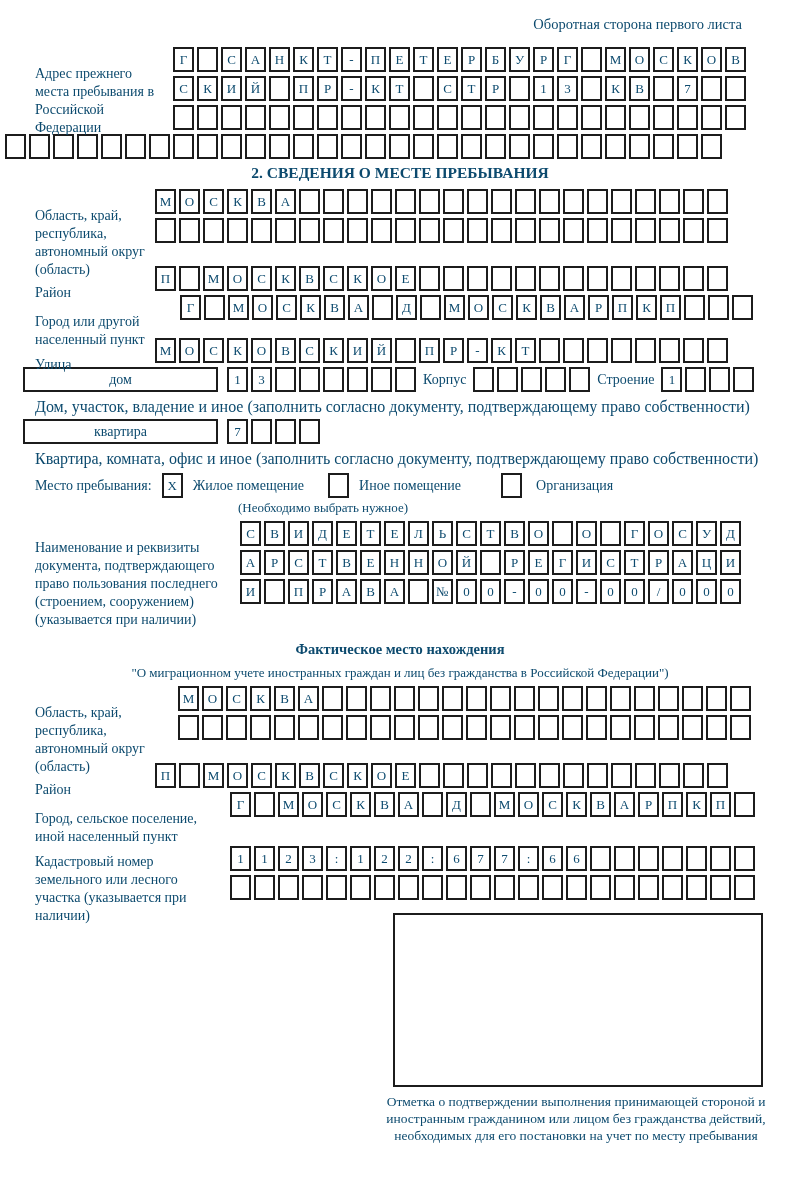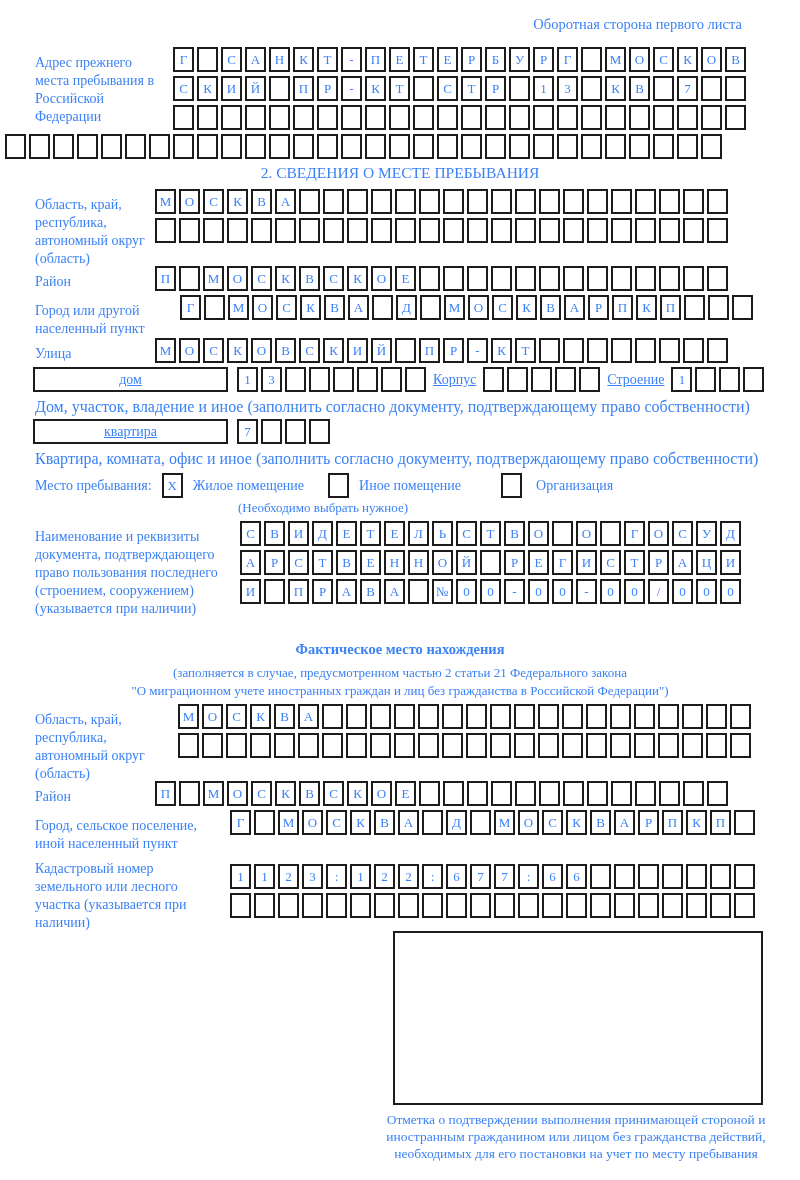--- a/index.html
+++ b/index.html
@@ -2,21 +2,21 @@
 <html><head>
 <meta charset="utf-8">
 <style>
   html,body{margin:0;padding:0;background:#ffffff;}
   .page{
     position:relative;
     width:800px;height:1180px;
     margin:0 auto;
     overflow:hidden;
     background:#fff;
-    color:#3b82f6;
+    color:#0c4a6e;
     font-family:"Liberation Serif","DejaVu Serif",serif;
   }
   .header-note{
     padding:16px 58px 0 0;
     text-align:right;
     font-size:14.5px;
   }
   
   .boxrow{white-space:nowrap;height:25px;margin-bottom:4px;}
   .cell{
@@ -26,21 +26,21 @@
     margin-right:3px;
     text-align:center;
     font-size:13px;line-height:21px;
     font-family:"Liberation Serif","DejaVu Serif",serif;
     vertical-align:top;
     background:#fff;
     overflow:hidden;
   }
   .field{position:relative;margin-bottom:3px;}
   .flabel{
-    position:absolute;left:35px;top:7px;
+    position:absolute;left:35px;top:18px;
     font-size:14px;line-height:18px;
   }
   .w120{width:124px;} .w130{width:134px;} .w175{width:178px;} .w200{width:200px;}
   .rows{display:block;}
   .ml5{margin-left:5px;}
   .ml155{margin-left:155px;}
   .ml173{margin-left:173px;}
   .ml178{margin-left:178px;}
   .ml180{margin-left:180px;}
   .ml230{margin-left:230px;}
@@ -50,31 +50,31 @@
     font-size:13px;line-height:17px;
     text-align:center;
     margin:1px 0 3px 0;
   }
   .caption-left{
     font-size:16px;line-height:17px;
     margin:0 0 4px 35px;
   }
   .sec-title{
     text-align:center;
-    font-weight:normal;
+    font-weight:bold;
     font-size:15.5px;
     margin:5px 0 7px 0;
   }
   .sub-title{
     text-align:center;
     font-weight:bold;
     font-size:14.5px;
     margin:10px 0 6px 0;
   }
-  .house-row{display:flex;align-items:flex-start;margin:2px 0 2px 33px;text-decoration:underline;}
+  .house-row{display:flex;align-items:flex-start;margin:2px 0 2px 23px;}
   .bigbox{
     width:191px;height:21px;
     border:2px solid #1c1c1c;
     text-align:center;
     font-size:14px;line-height:21px;
     margin-right:9px;
     flex:0 0 auto;
   }
   .inline-label{font-size:14px;line-height:25px;margin:0 7px 0 4px;flex:0 0 auto;}
   .stay-row{display:flex;align-items:center;margin:6px 0 2px 35px;font-size:14px;}
@@ -180,21 +180,20 @@
   <div class="field mh108">
     <div class="flabel w200">Наименование и реквизиты документа, подтверждающего право пользования последнего (строением, сооружением) (указывается при наличии)</div>
     <div class="rows">
       <div class="boxrow ml240"><span class="cell">С</span><span class="cell">В</span><span class="cell">И</span><span class="cell">Д</span><span class="cell">Е</span><span class="cell">Т</span><span class="cell">Е</span><span class="cell">Л</span><span class="cell">Ь</span><span class="cell">С</span><span class="cell">Т</span><span class="cell">В</span><span class="cell">О</span><span class="cell"></span><span class="cell">О</span><span class="cell"></span><span class="cell">Г</span><span class="cell">О</span><span class="cell">С</span><span class="cell">У</span><span class="cell">Д</span></div>
       <div class="boxrow ml240"><span class="cell">А</span><span class="cell">Р</span><span class="cell">С</span><span class="cell">Т</span><span class="cell">В</span><span class="cell">Е</span><span class="cell">Н</span><span class="cell">Н</span><span class="cell">О</span><span class="cell">Й</span><span class="cell"></span><span class="cell">Р</span><span class="cell">Е</span><span class="cell">Г</span><span class="cell">И</span><span class="cell">С</span><span class="cell">Т</span><span class="cell">Р</span><span class="cell">А</span><span class="cell">Ц</span><span class="cell">И</span></div>
       <div class="boxrow ml240"><span class="cell">И</span><span class="cell"></span><span class="cell">П</span><span class="cell">Р</span><span class="cell">А</span><span class="cell">В</span><span class="cell">А</span><span class="cell"></span><span class="cell">№</span><span class="cell">0</span><span class="cell">0</span><span class="cell">-</span><span class="cell">0</span><span class="cell">0</span><span class="cell">-</span><span class="cell">0</span><span class="cell">0</span><span class="cell">/</span><span class="cell">0</span><span class="cell">0</span><span class="cell">0</span></div>
     </div>
   </div>
 
   <div class="sub-title">Фактическое место нахождения</div>
-  <div class="caption" style="margin-bottom:0;">(заполняется в случае, предусмотренном частью 2 статьи 21 Федерального закона</div>
   <div class="caption" style="margin-bottom:5px;">"О миграционном учете иностранных граждан и лиц без гражданства в Российской Федерации")</div>
 
   <div class="field mh72">
     <div class="flabel w130">Область, край, республика, автономный округ (область)</div>
     <div class="rows">
       <div class="boxrow ml178"><span class="cell">М</span><span class="cell">О</span><span class="cell">С</span><span class="cell">К</span><span class="cell">В</span><span class="cell">А</span><span class="cell"></span><span class="cell"></span><span class="cell"></span><span class="cell"></span><span class="cell"></span><span class="cell"></span><span class="cell"></span><span class="cell"></span><span class="cell"></span><span class="cell"></span><span class="cell"></span><span class="cell"></span><span class="cell"></span><span class="cell"></span><span class="cell"></span><span class="cell"></span><span class="cell"></span><span class="cell"></span></div>
       <div class="boxrow ml178"><span class="cell"></span><span class="cell"></span><span class="cell"></span><span class="cell"></span><span class="cell"></span><span class="cell"></span><span class="cell"></span><span class="cell"></span><span class="cell"></span><span class="cell"></span><span class="cell"></span><span class="cell"></span><span class="cell"></span><span class="cell"></span><span class="cell"></span><span class="cell"></span><span class="cell"></span><span class="cell"></span><span class="cell"></span><span class="cell"></span><span class="cell"></span><span class="cell"></span><span class="cell"></span><span class="cell"></span></div>
     </div>
   </div>
 

